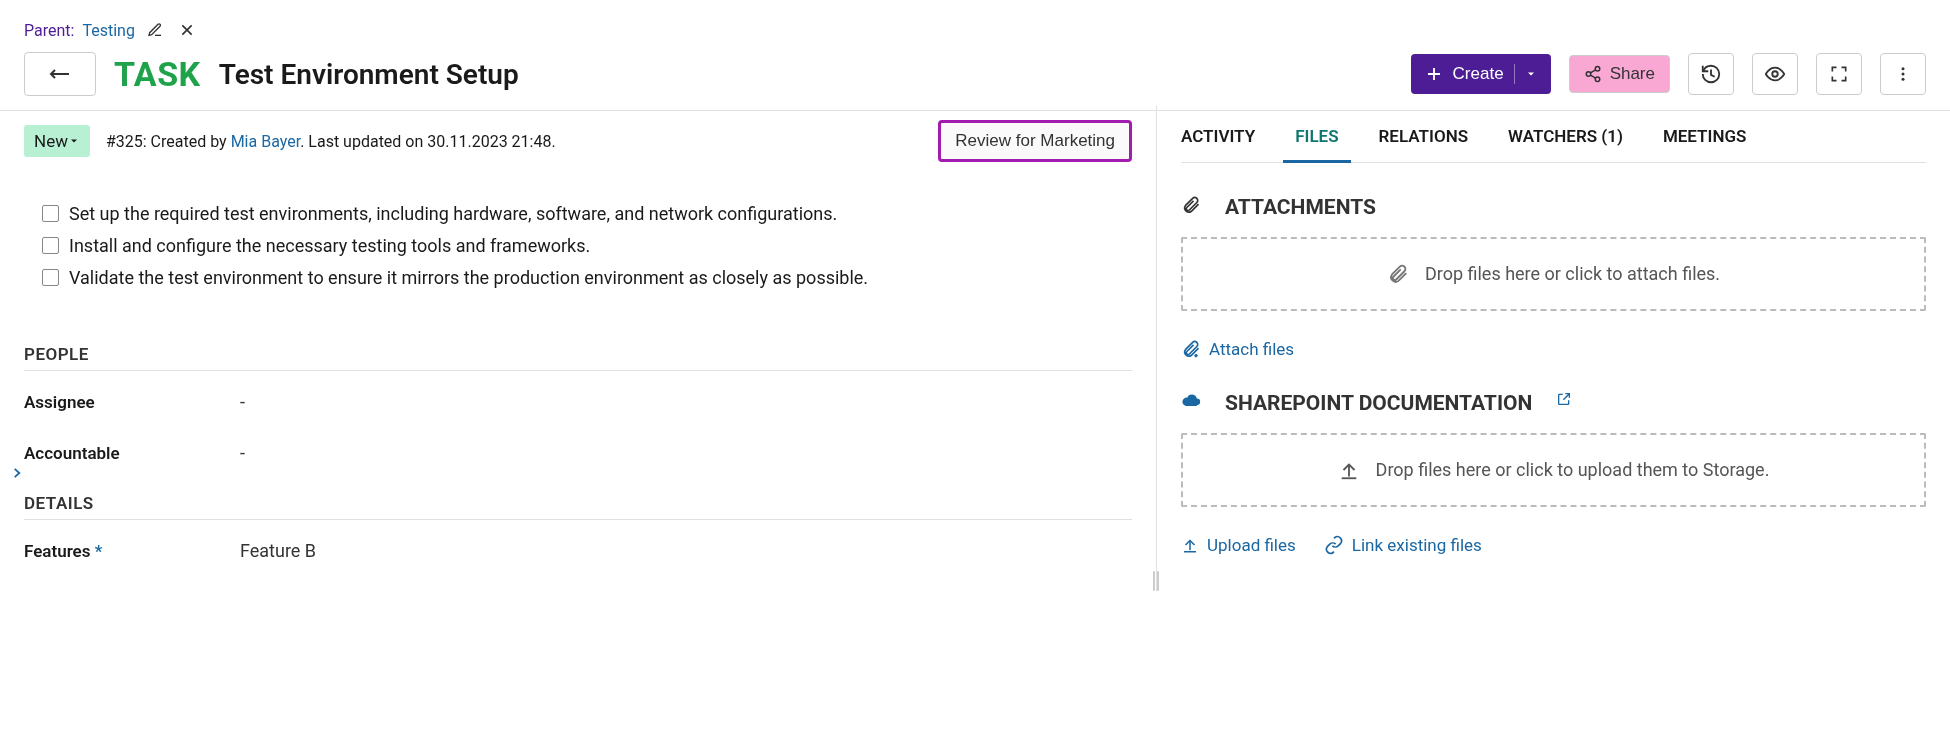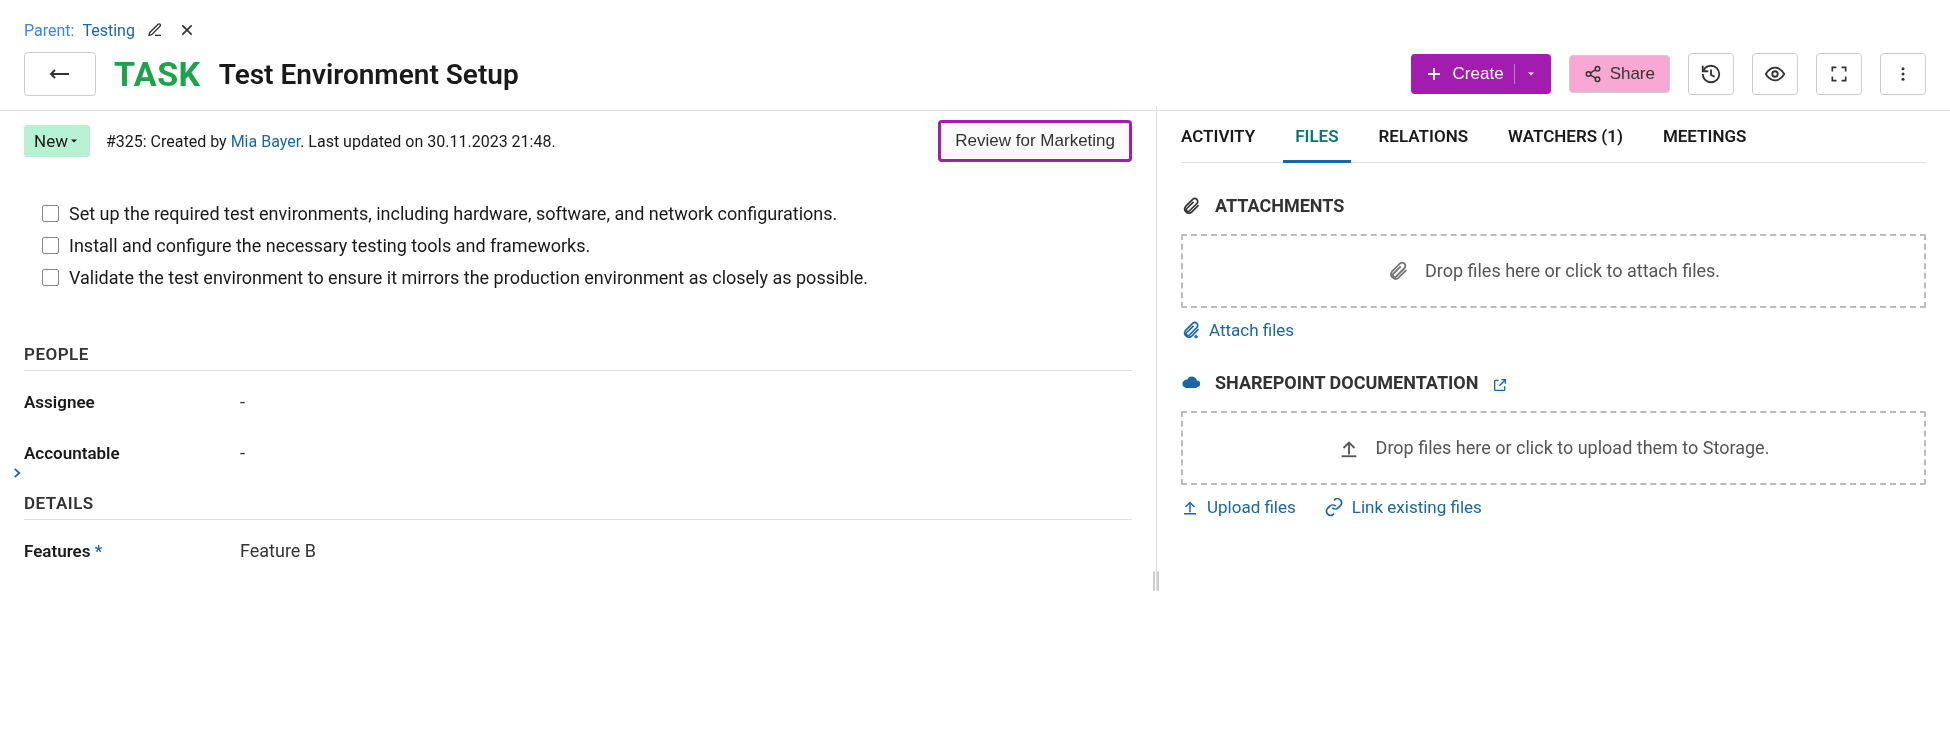--- a/index.html
+++ b/index.html
@@ -6,31 +6,31 @@
   body {
     font-family: -apple-system, BlinkMacSystemFont, "Segoe UI", Roboto, Arial, sans-serif;
     font-size: 16px;
     color: #1a1a1a;
     background: #fff;
     width: 1950px;
     overflow: hidden;
   }
   .page { padding: 18px 24px 0 24px; position: relative; }
   .parent-row { display: flex; align-items: center; gap: 8px; margin-bottom: 10px; }
-  .parent-label { color: #3b82f6; }
+  .parent-label { color: #4c1d95; }
   .parent-link { color: #1a67a3; text-decoration: none; }
   .icon-btn-bare { background: none; border: none; cursor: pointer; color: #333; padding: 4px; display:inline-flex; align-items:center; }
 
   .header-row { display: flex; align-items: center; gap: 18px; }
   .back-btn { width: 72px; height: 44px; border: 1px solid #ccc; border-radius: 4px; background: #fff; cursor: pointer; display:flex; align-items:center; justify-content:center; }
   .type-label { color: #1fa34a; font-weight: 700; font-size: 34px; letter-spacing: .5px; }
   .title { font-size: 28px; font-weight: 600; color: #1a1a1a; }
   .header-spacer { flex: 1; }
   .btn-create {
-    background: #a21caf;
+    background: #4c1d95;
     color: #fff;
     border: none;
     border-radius: 4px;
     padding: 10px 14px;
     font-size: 17px;
     font-weight: 500;
     display: flex;
     align-items: center;
     gap: 10px;
     cursor: pointer;
@@ -111,33 +111,33 @@
     font-size: 18px;
   }
 
   
   .tabs { display: flex; gap: 40px; border-bottom: 1px solid #e0e0e0; }
   .tab { padding: 12px 0 16px 0; font-size: 17px; font-weight: 600; color: #1a1a1a; cursor: pointer; position: relative; }
   .tab.active { color: #0f766e; }
   .tab.active::after { content:""; position:absolute; left:-12px; right:-12px; bottom:-1px; height:3px; background:#1a67a3; }
 
   .panel-section { margin-top: 32px; }
-  .panel-head { display: flex; align-items: flex-end; gap: 14px; font-size: 18px; font-weight: 700; color: #333; margin-bottom: 18px; }
+  .panel-head { display: flex; align-items: flex-start; gap: 24px; font-size: 21px; font-weight: 700; color: #333; margin-bottom: 18px; }
   .dropzone {
     border: 2px dashed #bbb;
     border-radius: 2px;
     padding: 24px 10px;
     display: flex;
     justify-content: center;
     gap: 16px;
     color: #555;
     font-size: 18px;
     cursor: pointer;
   }
-  .link-row { display: flex; gap: 28px; margin-top: 12px; }
+  .link-row { display: flex; gap: 28px; margin-top: 28px; }
   .link-action { display: flex; align-items: center; gap: 8px; color: #1a67a3; font-size: 17px; cursor: pointer; }
 
   svg { display: block; }
 
   .drag-handle { position:absolute; right:-4px; top:460px; width:8px; height:30px; cursor:col-resize; display:flex; align-items:center; justify-content:center; }
   .drag-handle span { width:2px; height:20px; background:#ccc; margin:0 1px; border-radius:1px;}
 </style>
 </head>
 <body>
 

